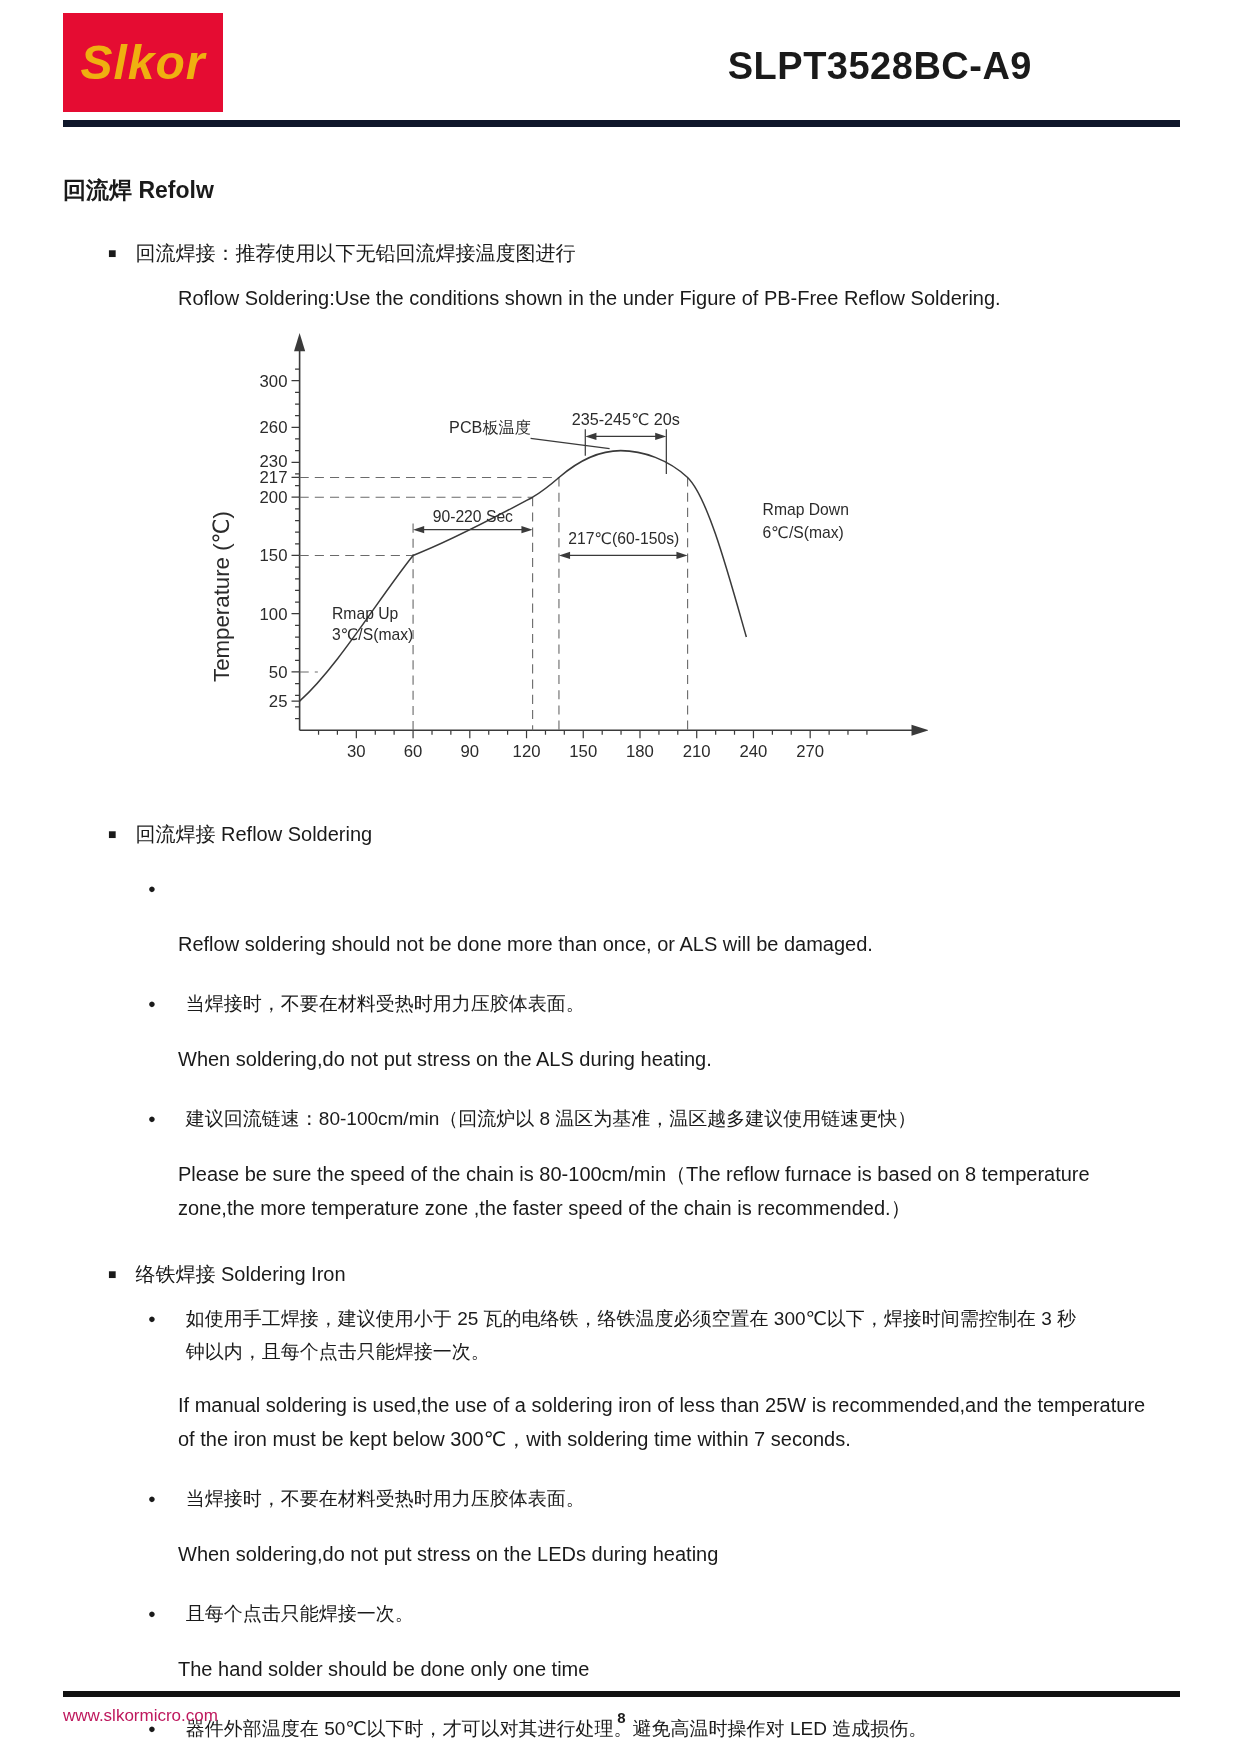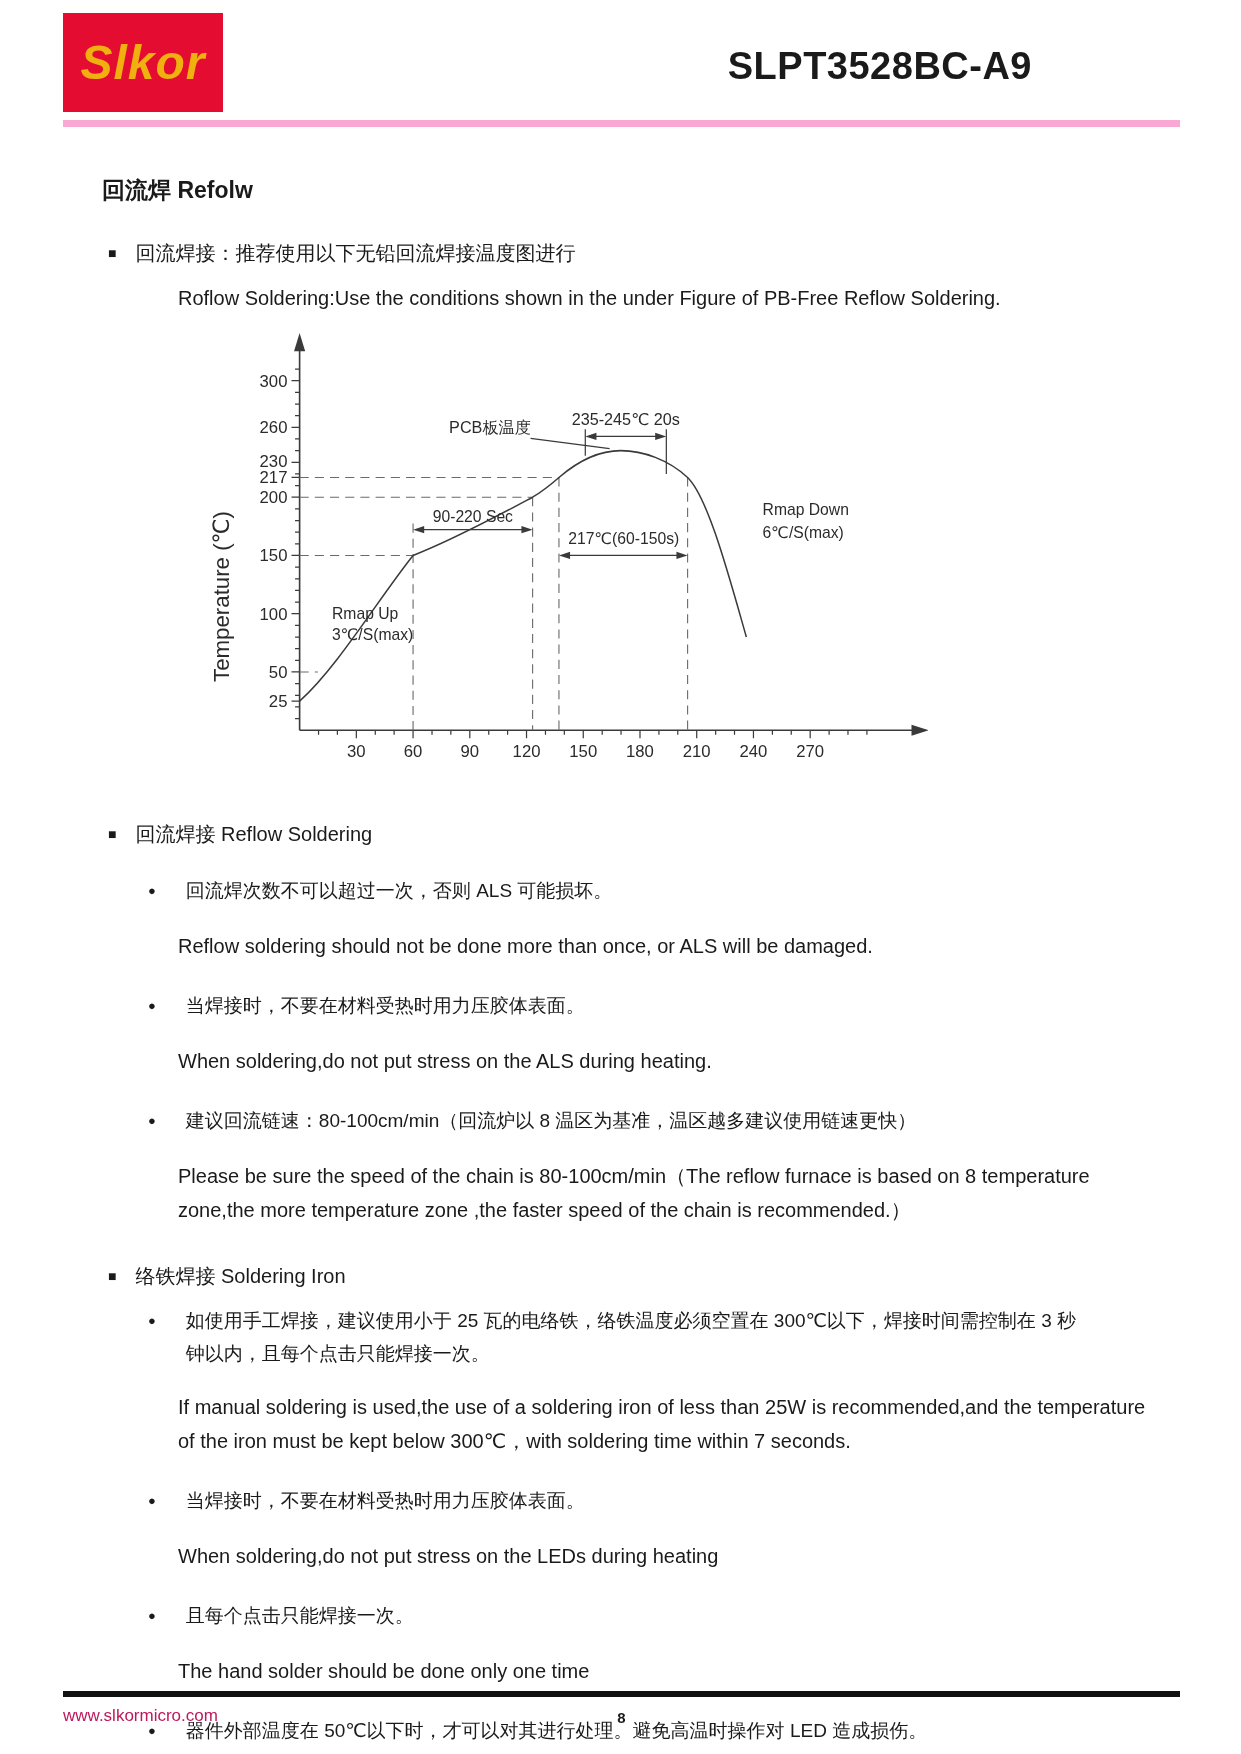--- a/index.html
+++ b/index.html
@@ -7,27 +7,27 @@
   body {
     width: 1241px; height: 1754px;
     position: relative;
     font-family: "Liberation Sans", "DejaVu Sans", sans-serif;
     color: #1a1a1a;
   }
   .page { position: absolute; inset: 0; background: #fff; }
   .content { padding: 13px 61px 0 63px; }
 
   
-  .header { border-bottom: 7px solid #f9a8d4; padding-bottom: 8px; display: flex; justify-content: space-between; align-items: flex-end; }
+  .header { border-bottom: 7px solid #0f172a; padding-bottom: 8px; display: flex; justify-content: space-between; align-items: flex-end; }
   .logo { width: 160px; height: 99px; display: flex; align-items: center; justify-content: center; }
   .logo-text { font-size: 48px; font-weight: bold; font-style: italic; letter-spacing: 1px; }
   .part-number { font-size: 38px; font-weight: bold; margin-right: 148px; margin-bottom: 24px; letter-spacing: 0.5px; }
 
   
-  .doc-heading { margin-top: 48px; font-size: 23px; font-weight: bold; margin-left: 39px; }
+  .doc-heading { margin-top: 48px; font-size: 23px; font-weight: bold; }
 
   
   .row { display: flex; align-items: baseline; }
   .l1 { padding-left: 45px; font-size: 20px; }
   .l1 .bullet { font-size: 14px; margin-right: 19px; position: relative; top: -2px; }
   .l2 { padding-left: 85px; font-size: 19px; }
   .l2 .bullet { font-size: 13px; margin-right: 30px; position: relative; top: -2px; }
   .intro-row { margin-top: 34px; }
   .en { margin-left: 115px; margin-top: 20px; font-size: 20px; line-height: 34px; max-width: 975px; }
   .sec-title-row { margin-top: 30px; }
@@ -154,21 +154,20 @@
     </div>
 
     <div>
       <div class="row l1 sec-title-row">
         <span class="bullet">■</span>
         <span>回流焊接 Reflow Soldering</span>
       </div>
 
       <div class="row l2 item-zh">
         <span class="bullet">●</span>
-        <span>回流焊次数不可以超过一次，否则 ALS  可能损坏。</span>
       </div>
       <p class="en">Reflow soldering should not be done more than once, or ALS will be damaged.</p>
 
       <div class="row l2 item-zh">
         <span class="bullet">●</span>
         <span>当焊接时，不要在材料受热时用力压胶体表面。</span>
       </div>
       <p class="en">When soldering,do not put stress on the ALS during heating.</p>
 
       <div class="row l2 item-zh">

